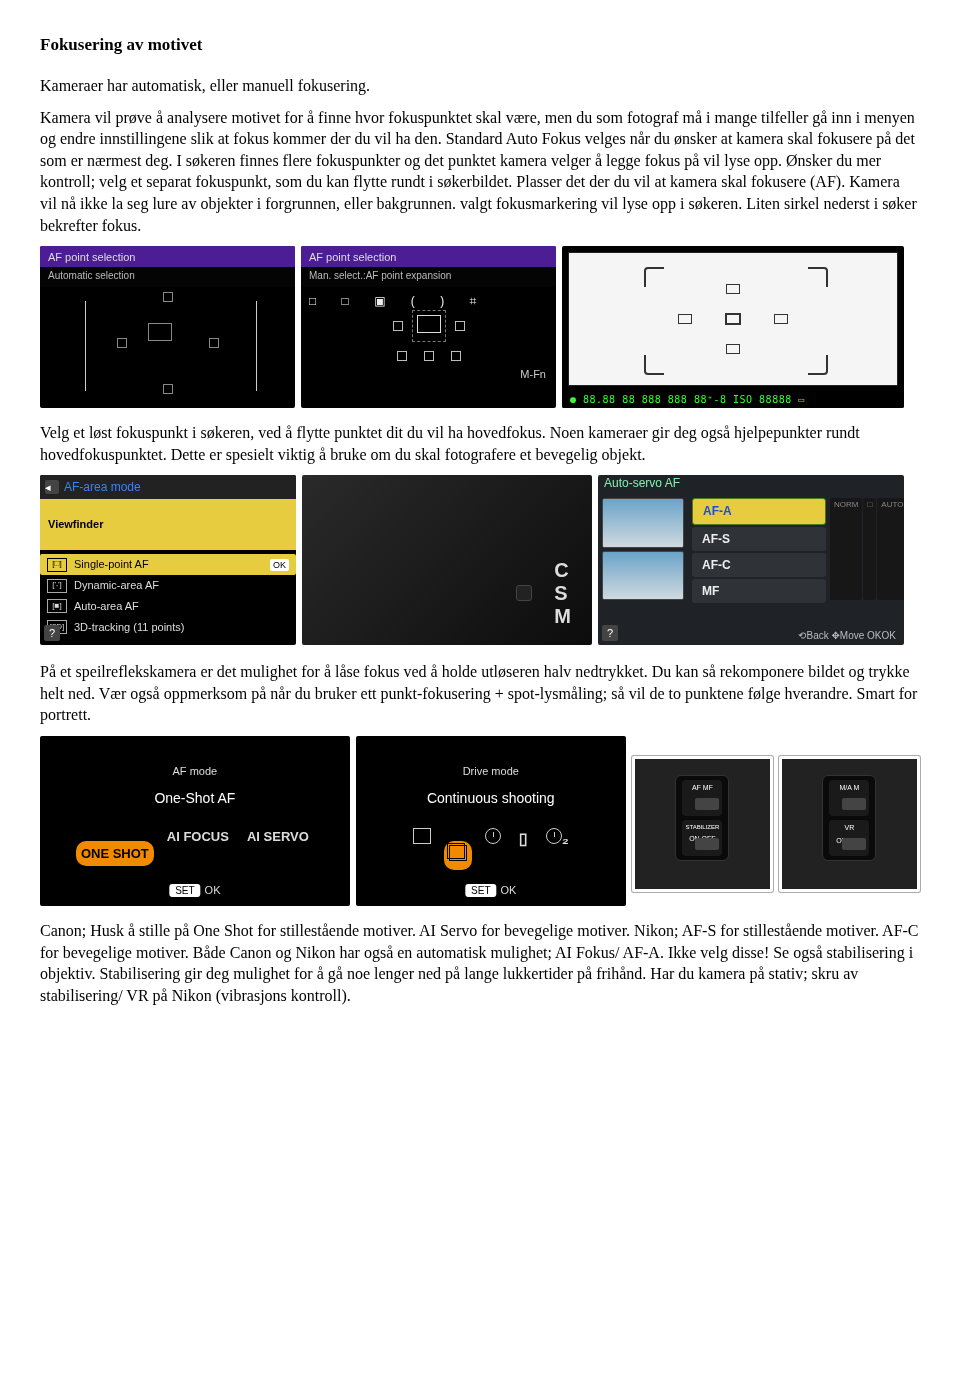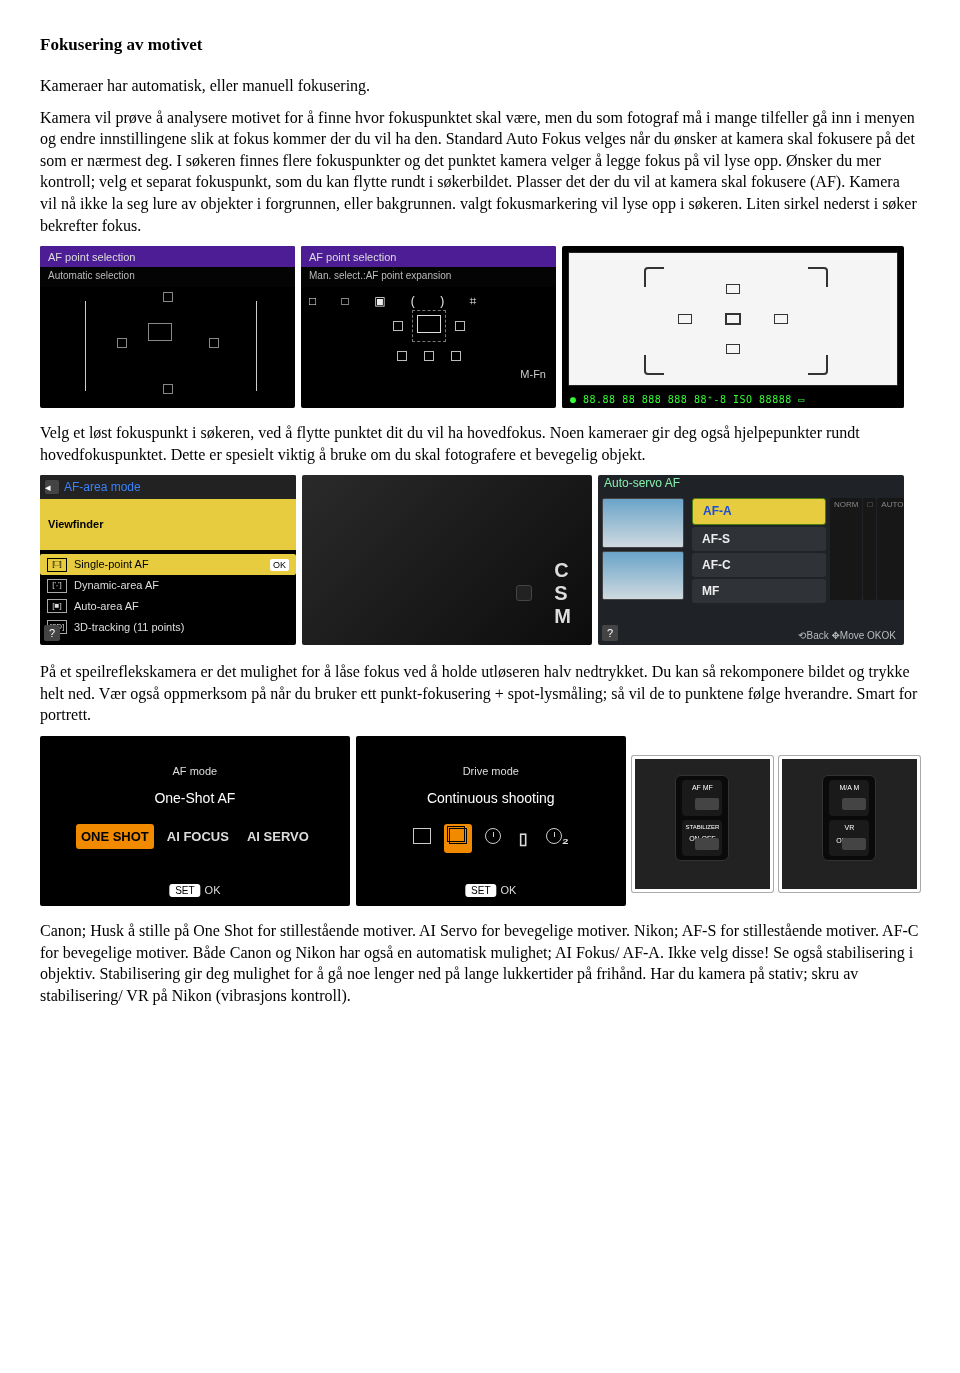--- a/index.html
+++ b/index.html
@@ -115,21 +115,21 @@
   .rr { background:#171717; padding:2px 4px; border-radius:2px; display:flex; justify-content:space-between; }
   .rr.on { color:#e6cc3e; }
   .r2c .ftr { position:absolute; bottom:3px; right:8px; font-size:10px; color:#bbb; }
   .r2c .help2 { position:absolute; left:4px; bottom:4px; width:16px; height:16px; background:#444; border-radius:2px; display:flex; align-items:center; justify-content:center; }
 
   
   .modepanel .pt1 { padding:28px 0 6px; text-align:center; color:#ddd; font-size:11px; }
   .modepanel .pt2 { text-align:center; color:#fff; font-size:14px; padding:4px 0 10px; }
   .modepanel .optrow { display:flex; justify-content:center; gap:8px; padding:6px; }
   .modepanel .optrow .o { color:#ddd; font-size:13px; font-weight:700; padding:4px 5px; }
-  .modepanel .optrow .o.sel { background:#f28a00; color:#000; border-radius:3px; }
+  .modepanel .optrow .o.sel { background:#f28a00; color:#000; border-radius:10px;margin-top:17px; }
   .modepanel .setok { position:absolute; bottom:8px; left:50%; transform:translateX(-50%); font-size:11px; color:#ddd; }
   .modepanel .setok .setbtn { background:#ffffff; color:#000; padding:1px 6px; border-radius:3px; font-size:10px; margin-right:4px; }
   .r3b .optrow .o { font-size:16px; }
   .drive-ic { width:16px; height:14px; border:1.5px solid #ccc; display:inline-block; position:relative; }
   .drive-ic.multi::before { content:""; position:absolute; left:-3px; top:-3px; width:16px; height:14px; border:1.5px solid #ccc; }
   .drive-ic.sel { border-color:#000; }
   .drive-ic.sel.multi::before { border-color:#000; }
   .timer-ic { width:14px; height:14px; border:1.5px solid #ccc; border-radius:50%; display:inline-block; position:relative; }
   .timer-ic::after { content:""; position:absolute; left:50%; top:20%; width:1.5px; height:5px; background:#ccc; }
 

